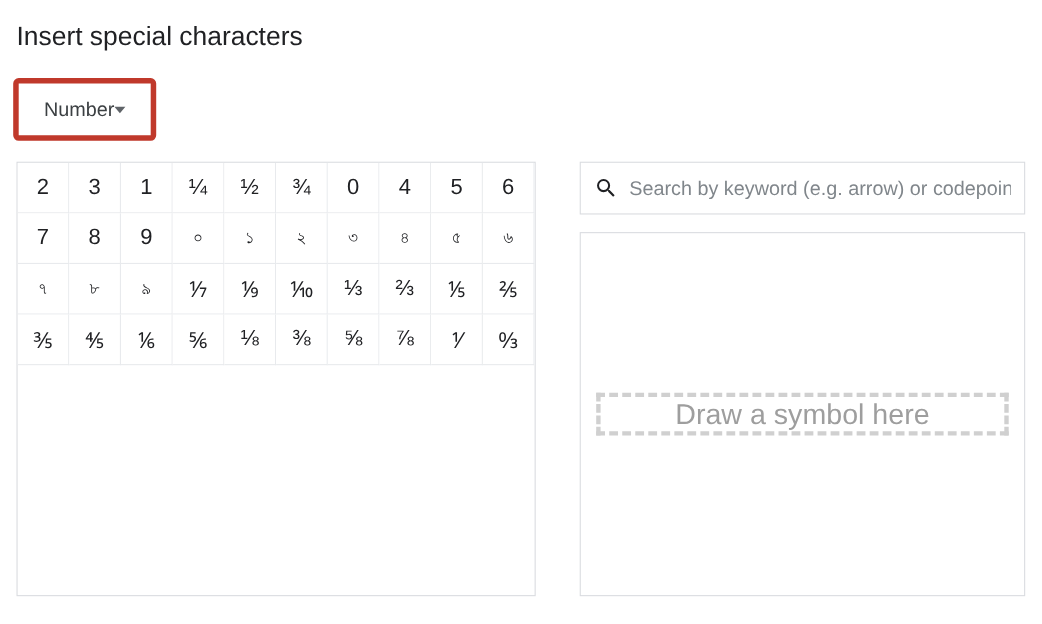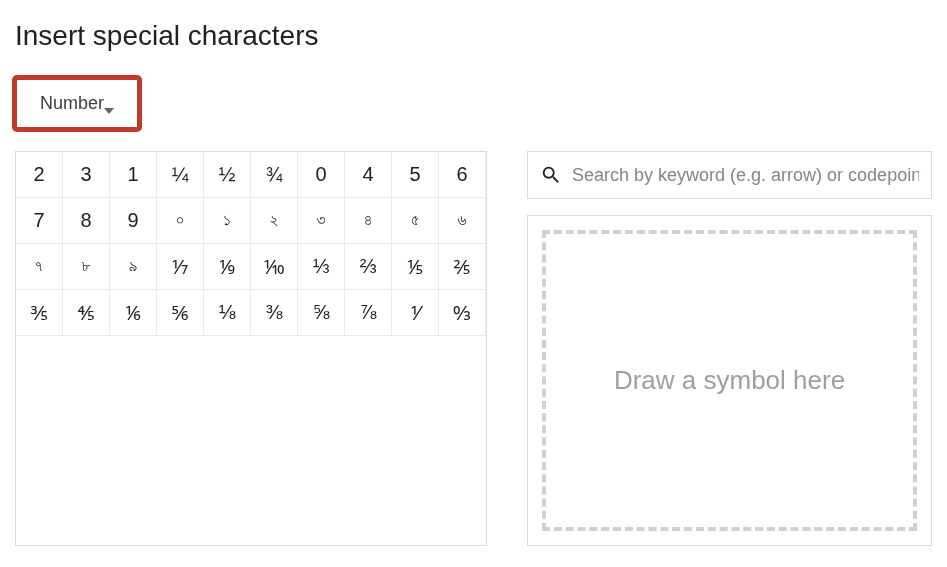--- a/index.html
+++ b/index.html
@@ -10,36 +10,36 @@
     body {
       font-family: Arial, "Helvetica Neue", Helvetica, sans-serif;
       background: #fff;
       width: 947px;
       height: 567px;
       overflow: hidden;
       padding: 20px 15px;
       color: #3c4043;
     }
     .dialog-title {
-      font-size: 28px;
+      font-size: 24px;
       font-weight: 400;
       color: #202124;
       margin-bottom: 26px;
     }
     .dropdown-row {
       display: flex;
       gap: 20px;
       margin-bottom: 22px;
     }
     .dropdown {
       border: 1px solid #dadce0;
       background: #fff;
       padding: 14px 24px;
       display: flex;
-      align-items: flex-end;
+      align-items: center;
       cursor: pointer;
       font-size: 18px;
       color: #3c4043;
       border-radius: 2px;
     }
     .dropdown.highlighted {
       outline: 5px solid #c0392b;
       outline-offset: -2px;
     }
     .chevron {
@@ -110,20 +110,21 @@
       height: 22px;
       fill: #202124;
     }
     .draw-panel {
       margin-top: 16px;
       border: 1px solid #dadce0;
       flex: 1;
       min-height: 320px;
       padding: 14px;
       display: flex;
+      align-items: center;
     }
     .draw-area {
       flex: 1;
       border: 4px dashed #d0d0d0;
       display: flex;
       align-items: center;
       justify-content: center;
     }
     .draw-text {
       font-size: 26px;

